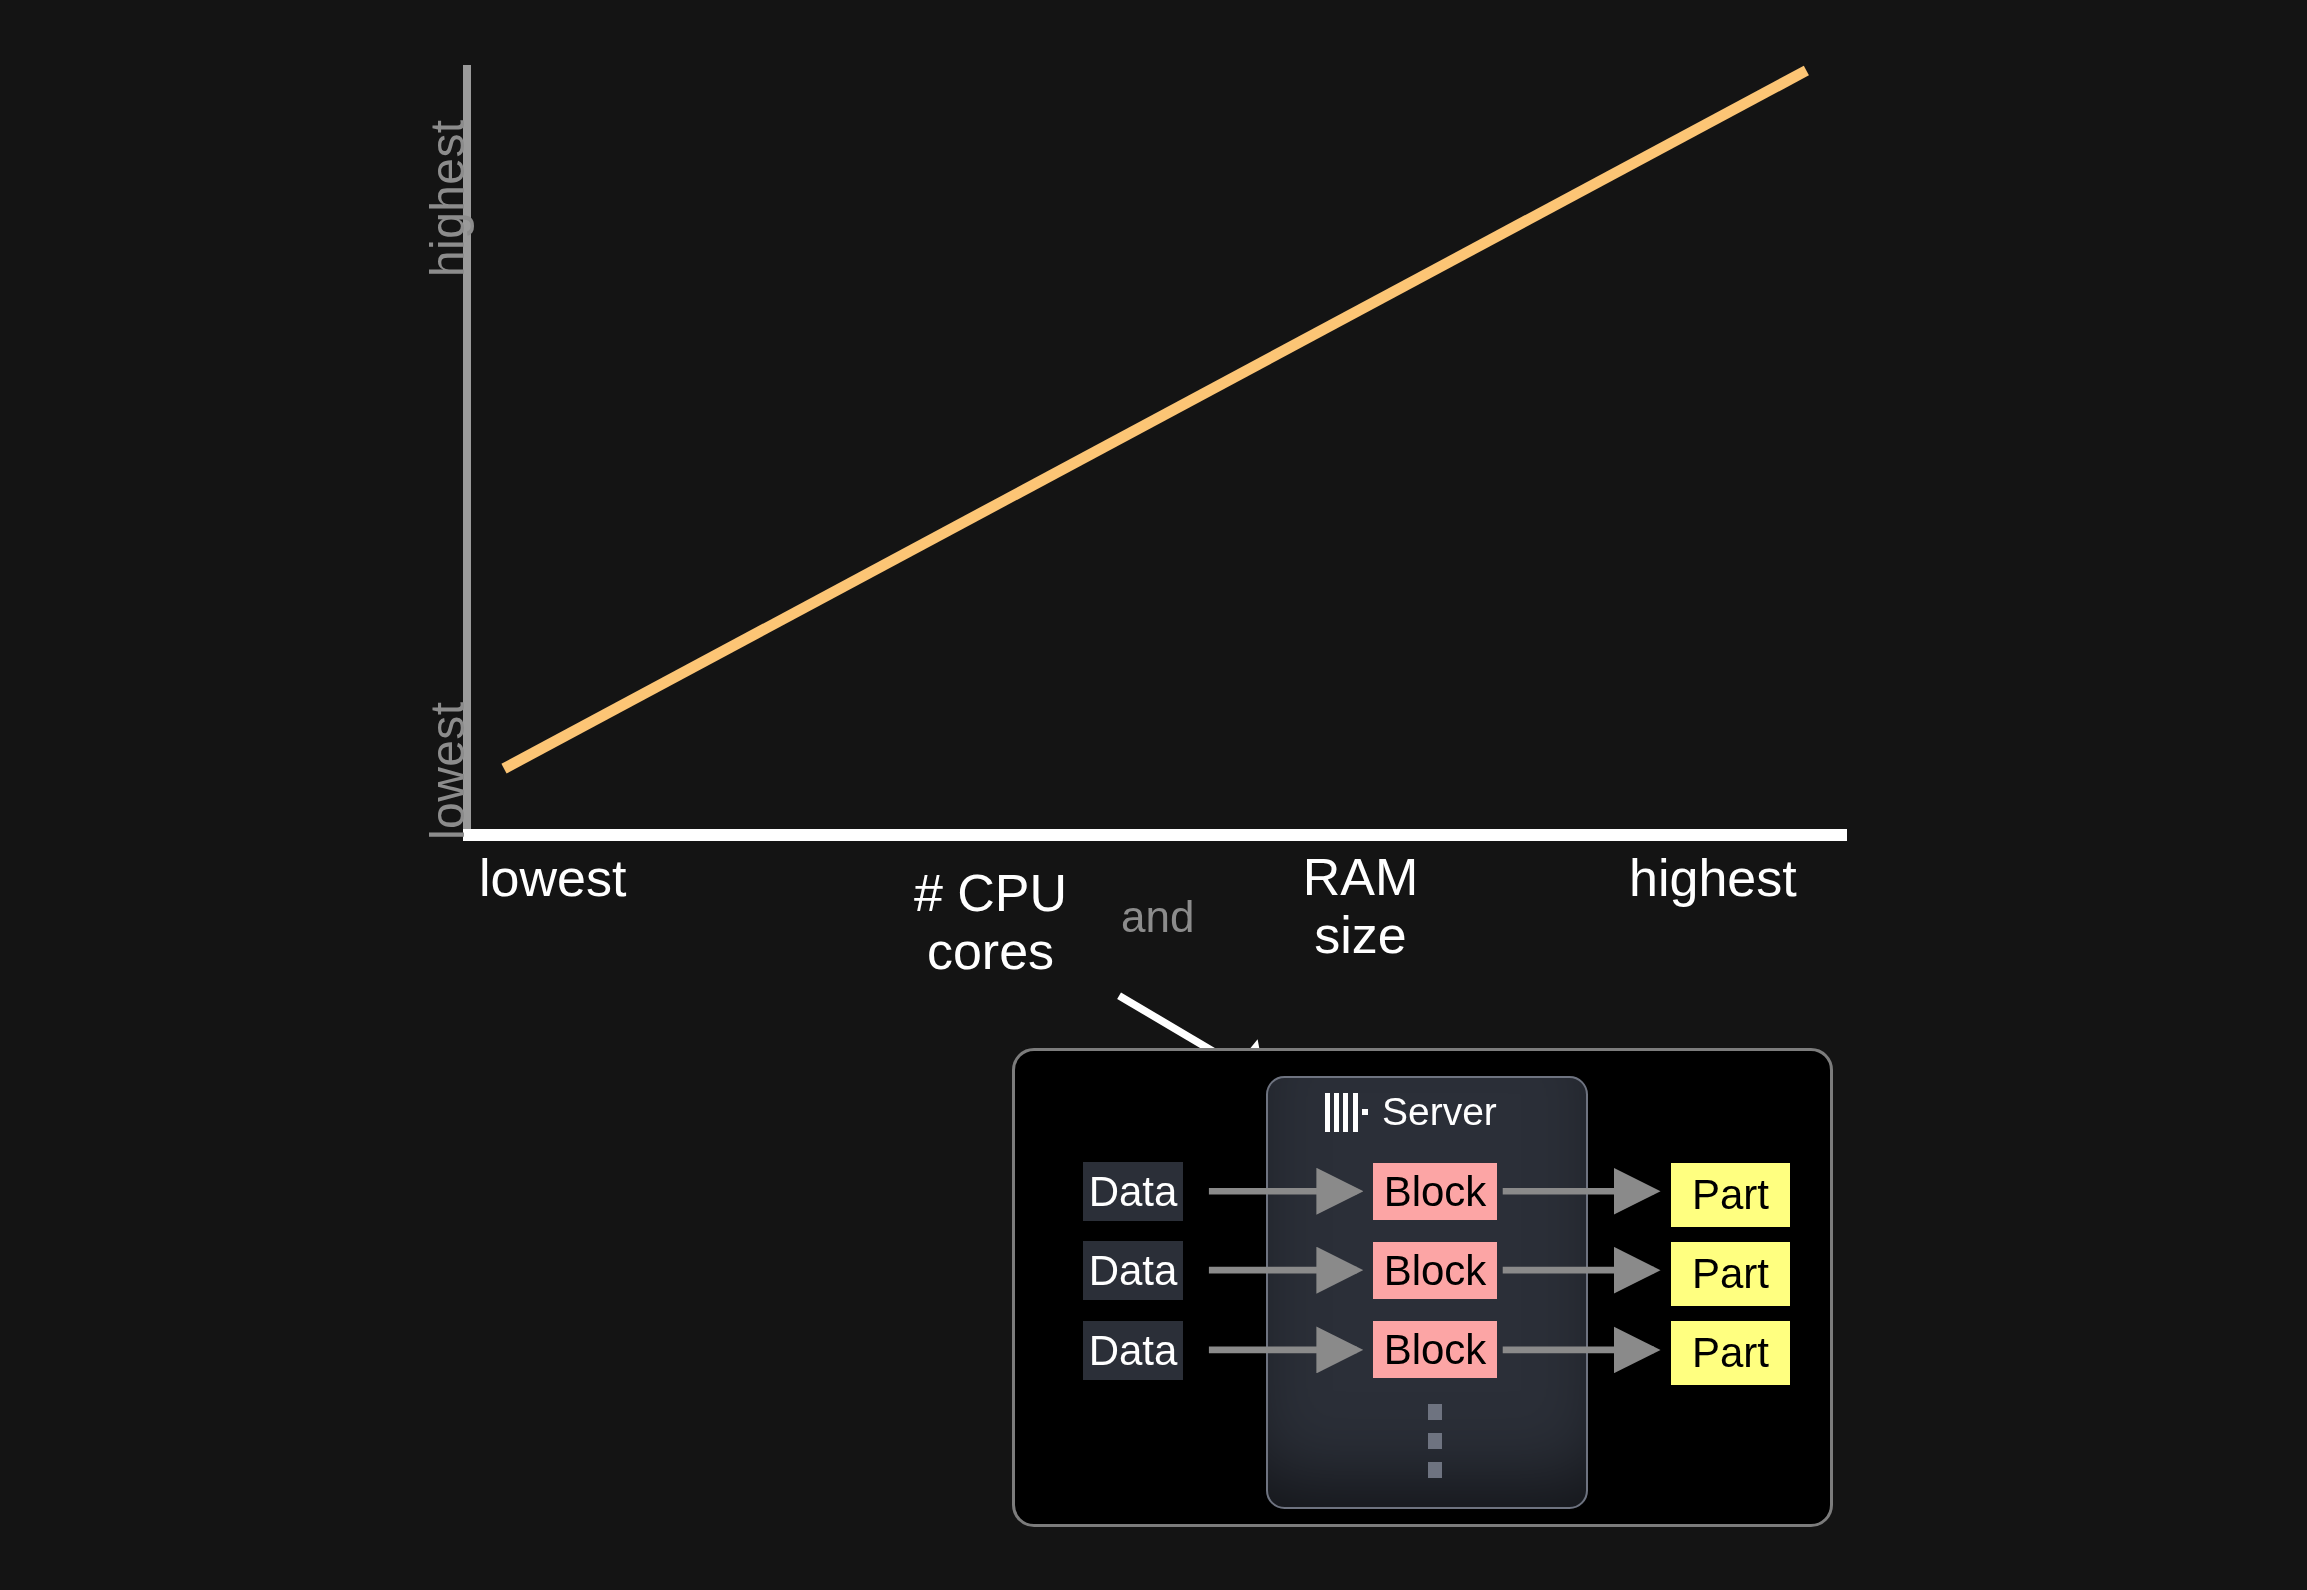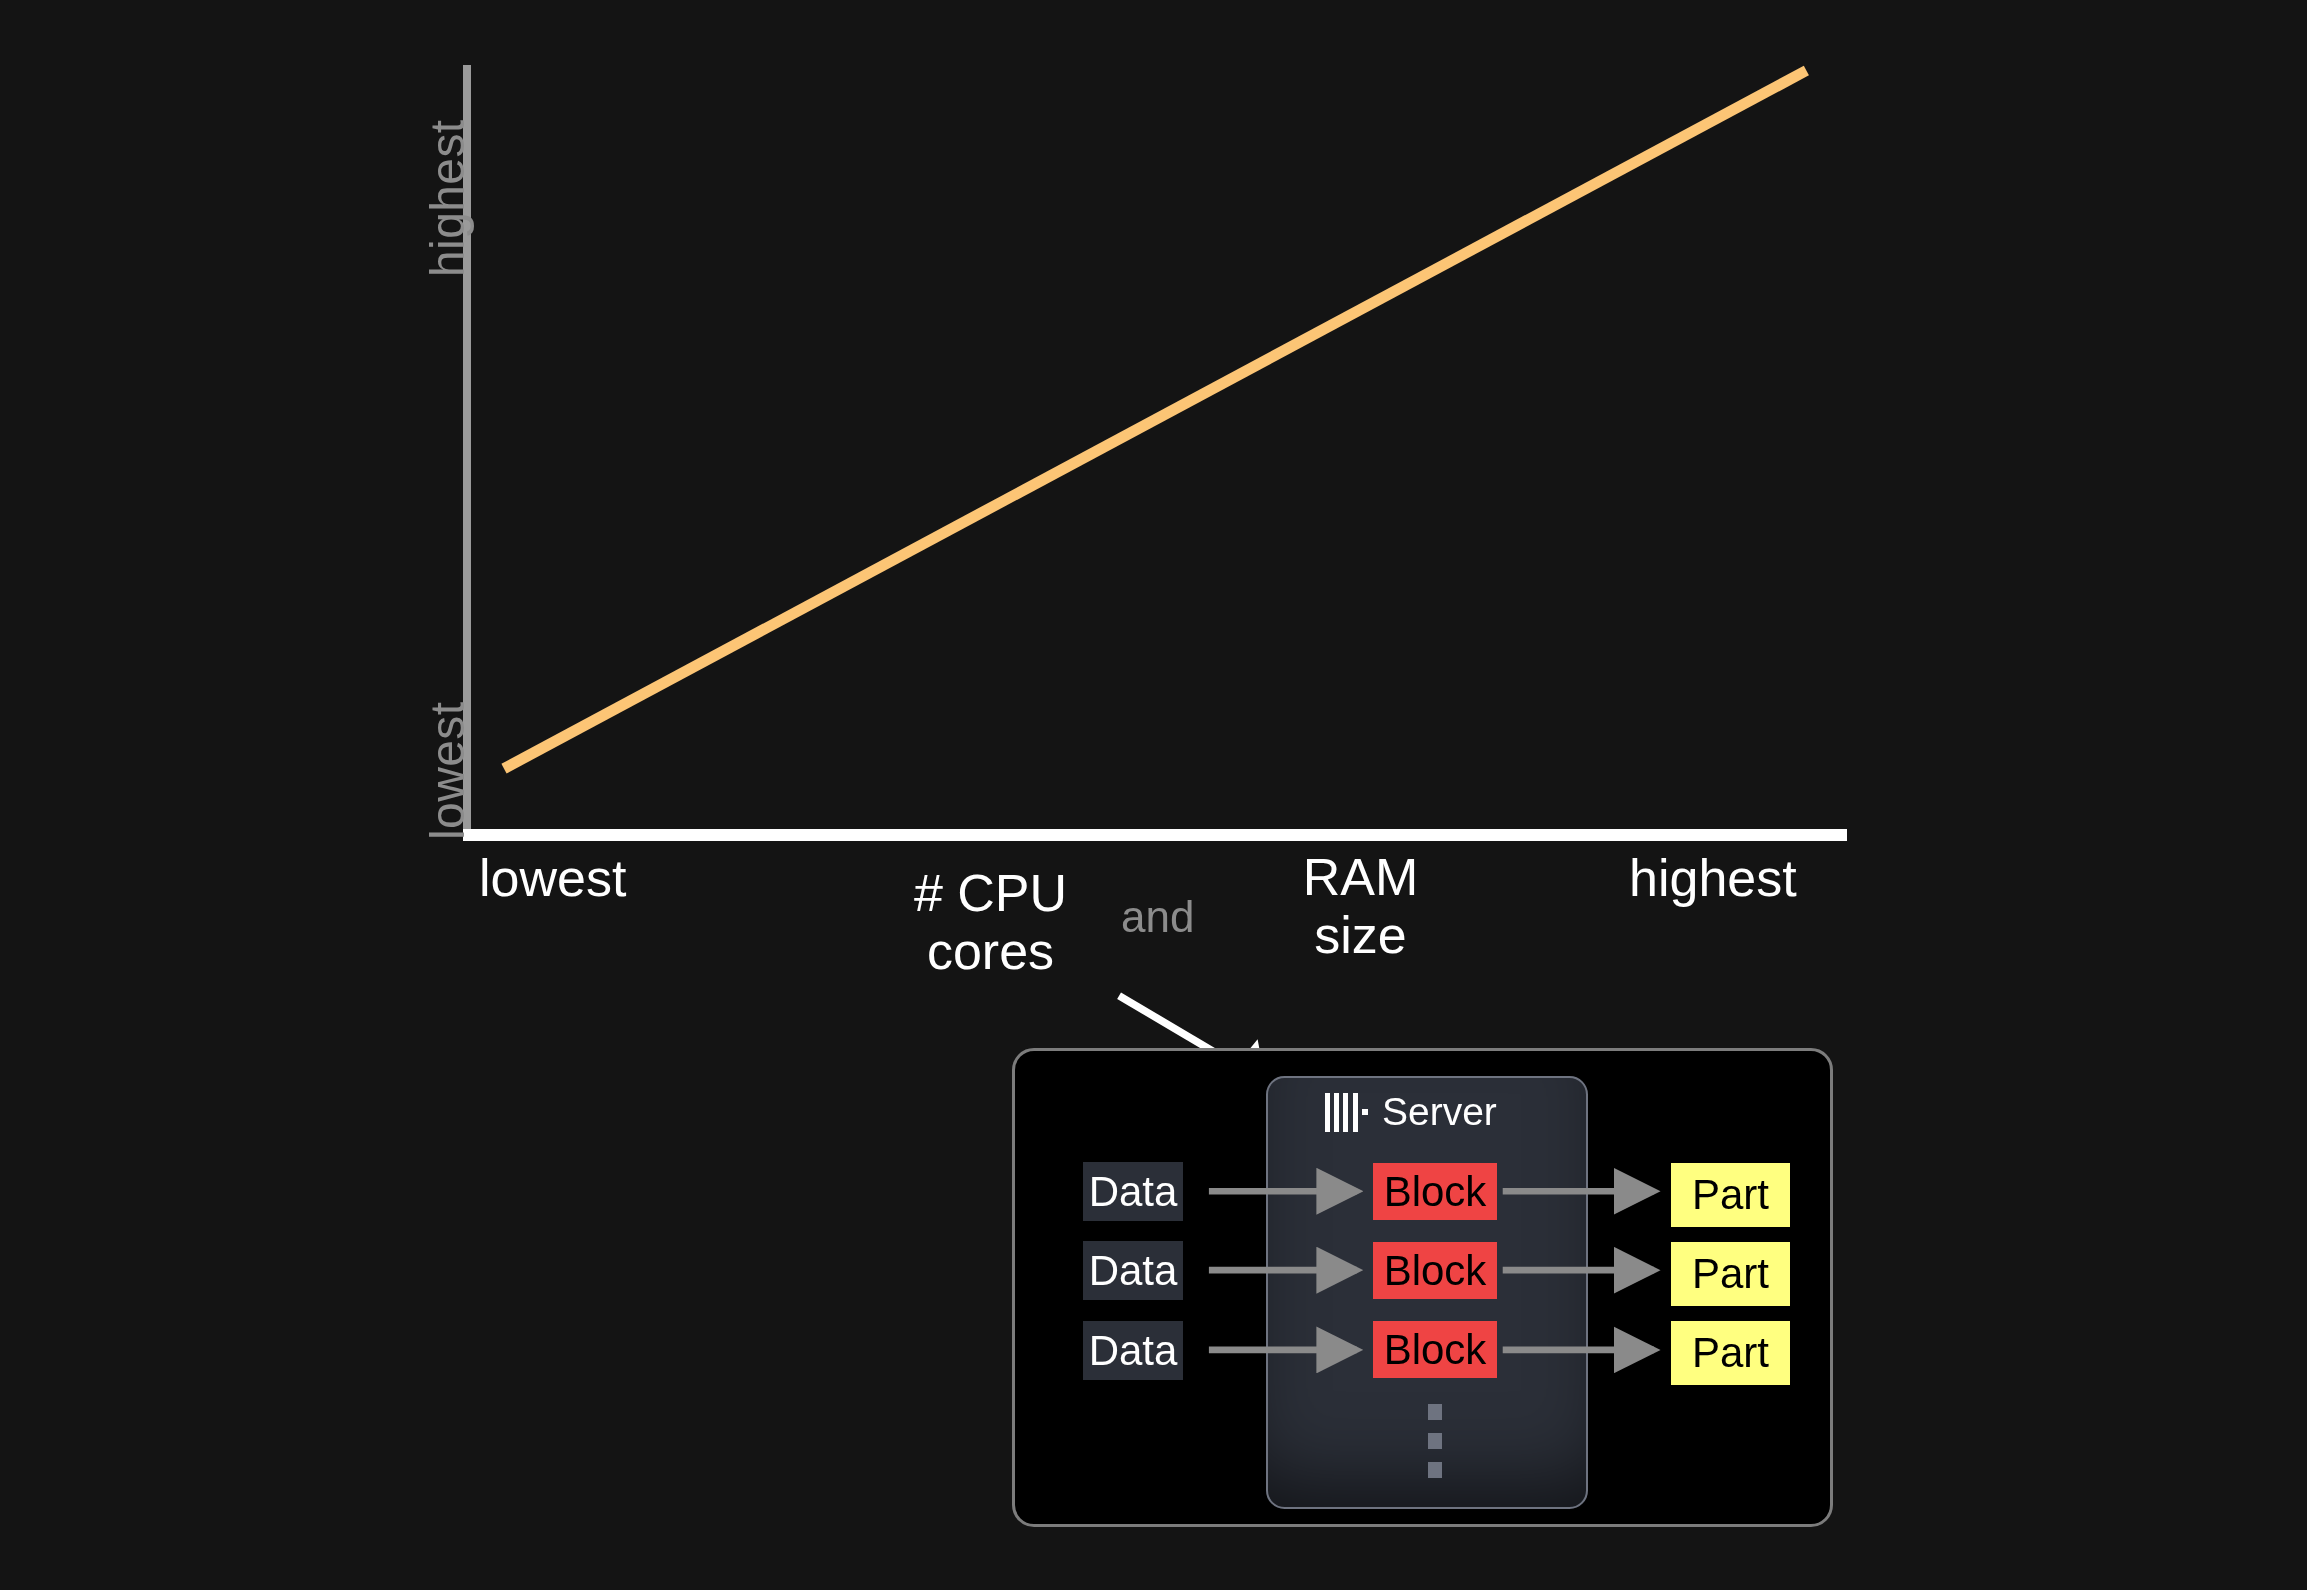--- a/index.html
+++ b/index.html
@@ -161,21 +161,21 @@
     font-size: 42px;
     box-sizing: border-box;
   }
   .node-data {
     background: #2b2f38;
     color: #ffffff;
     width: 100px;
     height: 59px;
   }
   .node-block {
-    background: #ef4444;
+    background: #fca5a5;
     color: #000000;
     width: 124px;
     height: 57px;
   }
   .node-part {
     background: #ffff80;
     color: #000000;
     width: 119px;
     height: 64px;
   }

